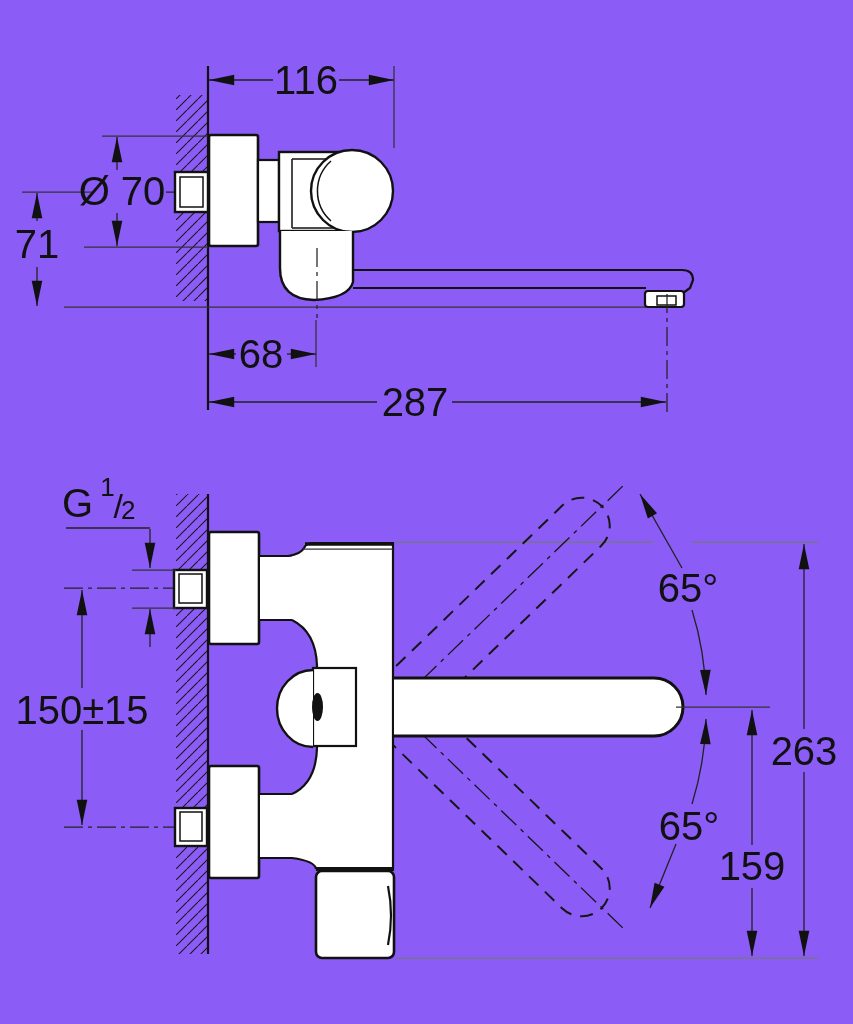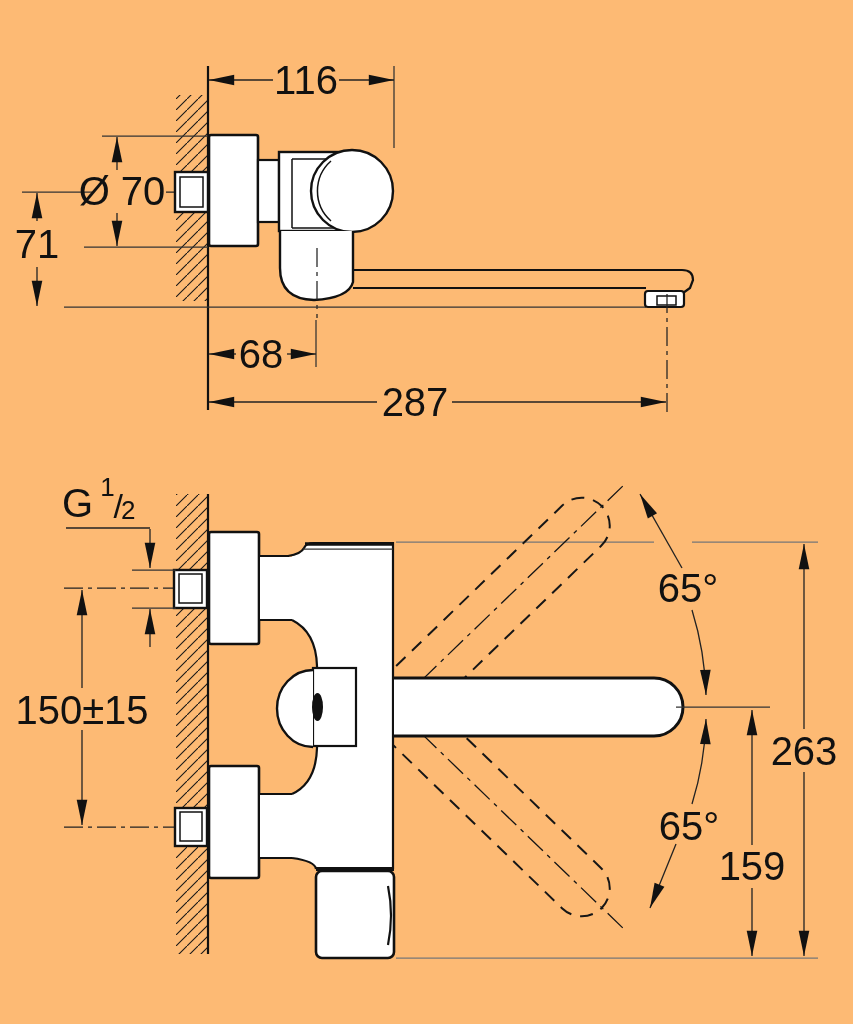--- a/index.html
+++ b/index.html
@@ -1,16 +1,16 @@
 <!DOCTYPE html>
 <html><head>
 <meta charset="utf-8">
 <style>
   html,body{margin:0;padding:0;background:#ffffff;}
-  .page{position:relative;width:853px;height:1024px;background:#fdba74;overflow:hidden;}
+  .page{position:relative;width:853px;height:1024px;background:#8b5cf6;overflow:hidden;}
   svg{position:absolute;left:0;top:0;}
   .ln{stroke:#111;stroke-width:2.2;fill:none;}
   .ln15{stroke:#111;stroke-width:1.5;fill:none;}
   .lnthick{stroke:#111;stroke-width:3.4;fill:none;}
   .lnheavy{stroke:#111;stroke-width:4;fill:none;}
   .fw{fill:#fff;stroke:#111;stroke-width:2.4;}
   .fw26{fill:#fff;stroke:#111;stroke-width:2.6;}
   .fw22{fill:#fff;stroke:#111;stroke-width:2.2;}
   .thin{stroke:#333;stroke-width:1.25;fill:none;}
   .gray{stroke:#777;stroke-width:1.25;fill:none;}

